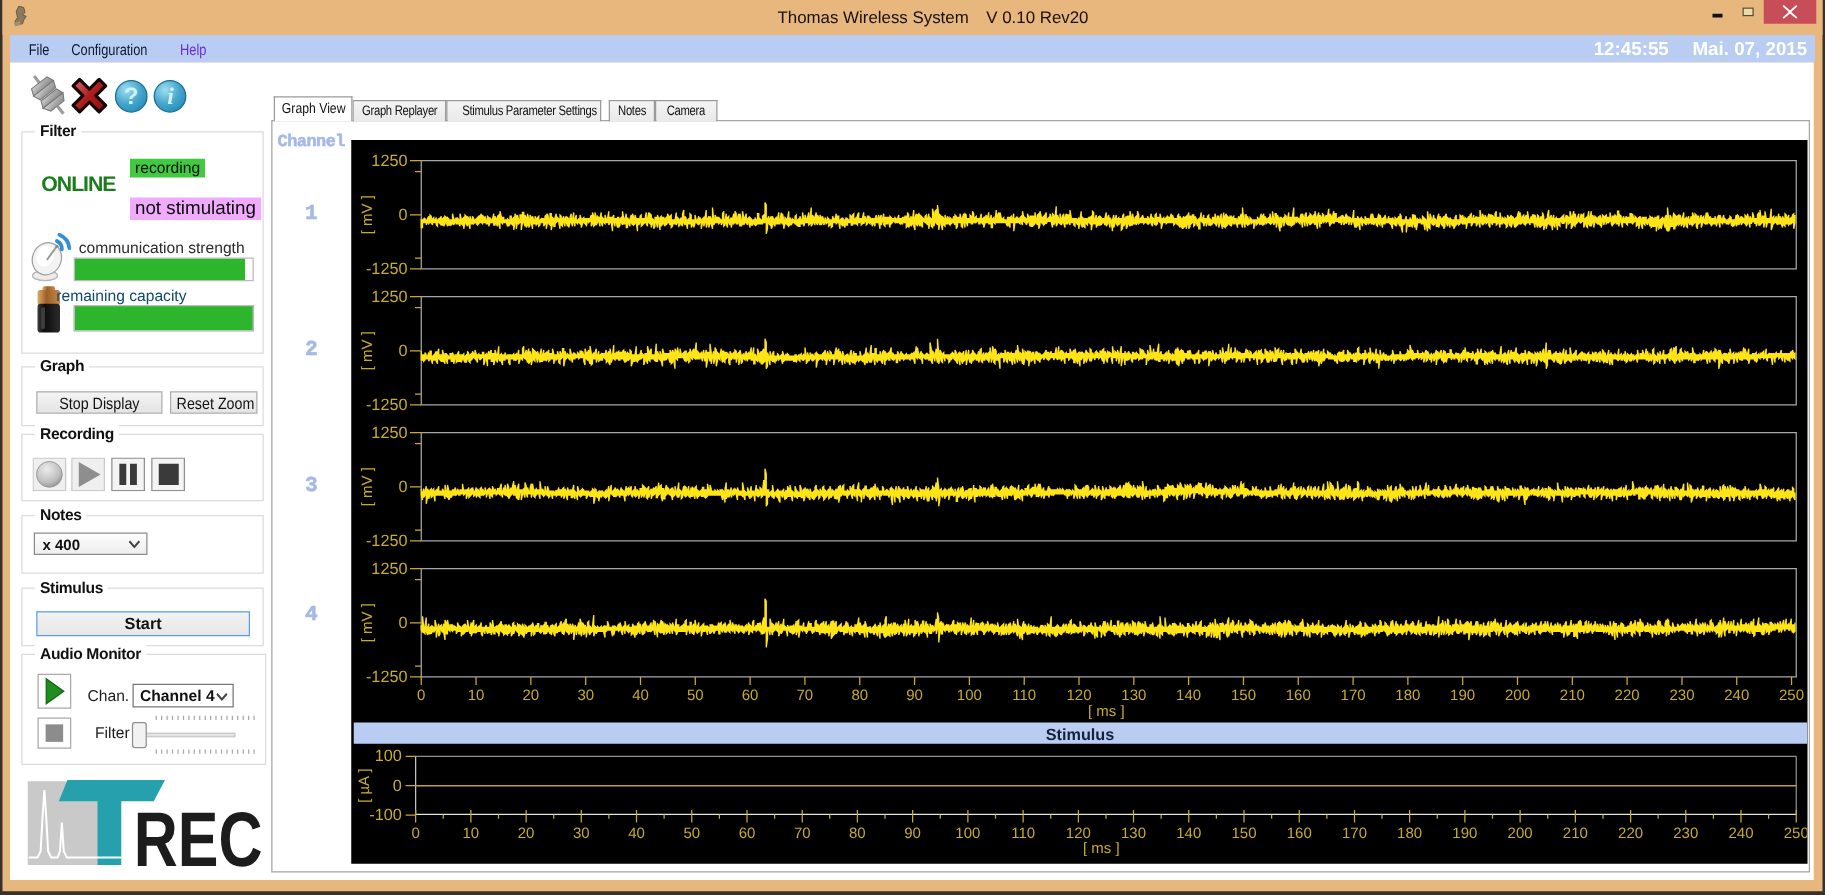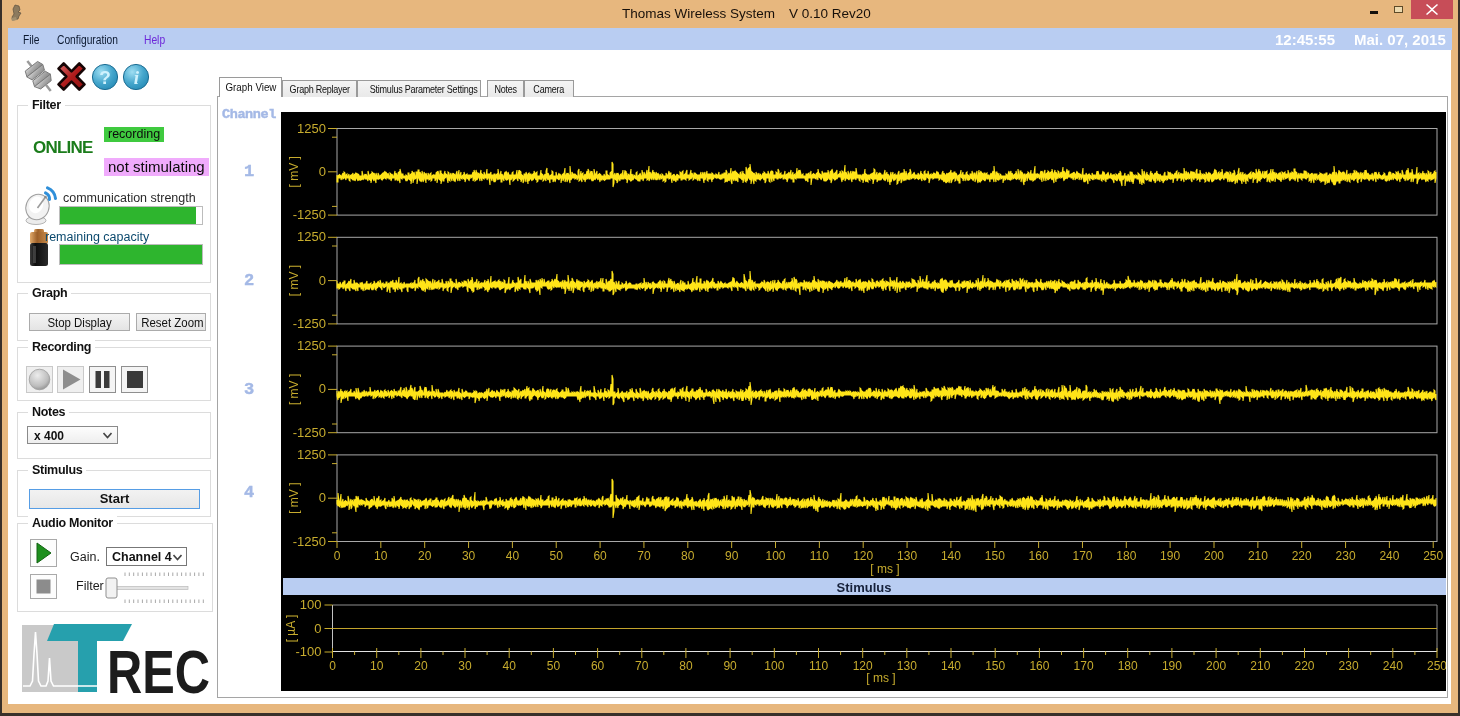--- a/index.html
+++ b/index.html
@@ -173,21 +173,21 @@
  <div class="abs" style="left:11px;top:18px;width:171px;height:20px;border:1px solid #569de5;background:linear-gradient(#f2f2f2,#e7e7e7);box-sizing:border-box;text-align:center;font-size:13px;font-weight:bold;color:#111;line-height:18px">Start</div>
 </div>
 
 <div class="grp" style="left:17px;top:523px;width:194px;height:87px">
  <span class="cap">Audio Monitor</span>
  <div class="abs" style="left:12px;top:15px;width:25px;height:26px;border:1px solid #a9a9a9;background:#fdfdfd">
   <svg width="25" height="26" viewBox="0 0 25 26">
         <polygon points="6,3 20,13 6,23" fill="#1e8f1e" stroke="#136313" stroke-width="1"></polygon>
       </svg>
  </div>
- <div class="abs" style="left:52px;top:26px;font-size:12.5px;color:#1c1c1c">Gain.</div>
+ <div class="abs" style="left:52px;top:26px;font-size:12.5px;color:#1c1c1c">Chan.</div>
  <div class="abs" style="left:88px;top:23px;width:81px;height:19px;border:1px solid #777;background:#fff;box-sizing:border-box">
   <span style="position:absolute;left:5px;top:2px;font-size:12.5px;font-weight:bold;color:#111">Channel 4</span>
   <svg style="position:absolute;right:4px;top:6px" width="9" height="7" viewBox="0 0 9 7">
         <path d="M0.5 1 L4.5 5.5 L8.5 1" fill="none" stroke="#444" stroke-width="1.6"></path>
       </svg>
  </div>
  <div class="abs" style="left:12px;top:50px;width:25px;height:23px;border:1px solid #a9a9a9;background:#fdfdfd">
   <svg width="25" height="23" viewBox="0 0 25 23">
         <rect x="5.5" y="4.5" width="14" height="14" fill="#8c8c8c"></rect>
       </svg>

